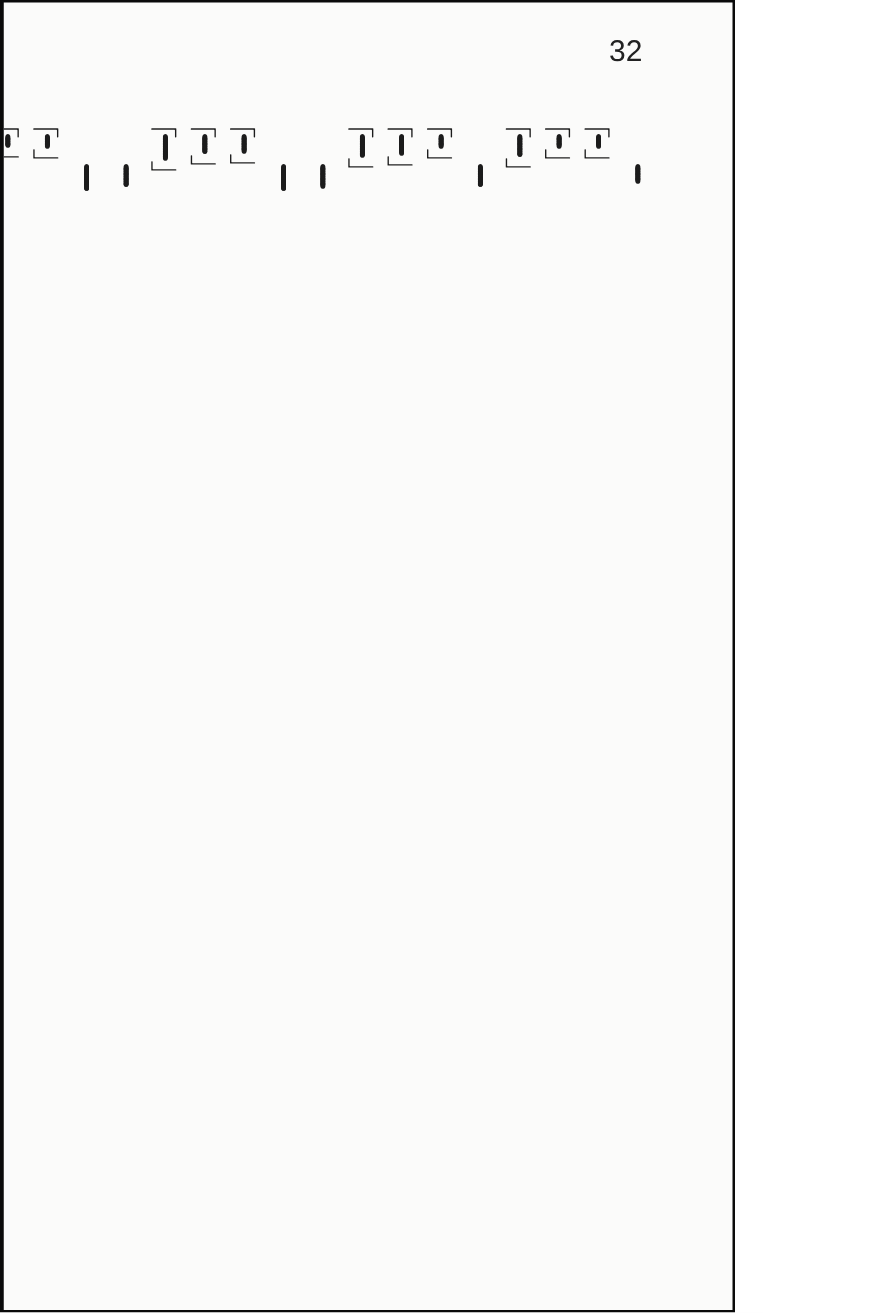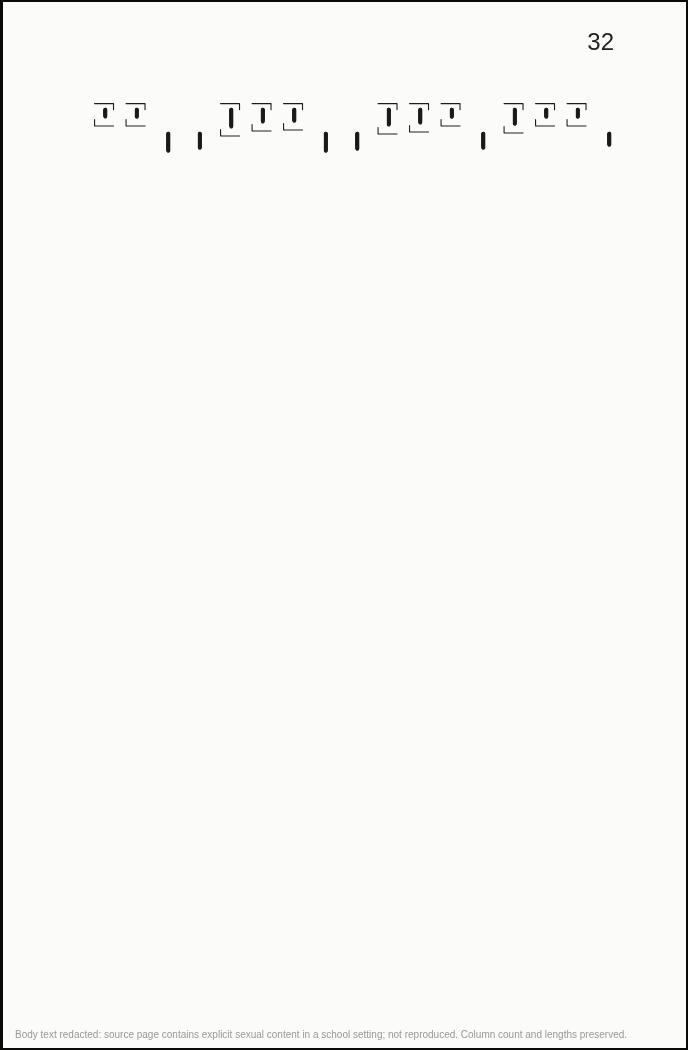--- a/index.html
+++ b/index.html
@@ -2,21 +2,21 @@
 <html><head>
 <meta charset="utf-8">
 <style>
   html, body {
     margin: 0;
     padding: 0;
     background: #ffffff;
   }
   .page {
     position: relative;
-    width: 688px;
+    width: 588px;
     height: 1050px;
     box-sizing: border-box;
     background: #fbfbfa;
     border: 2px solid #0a0a0a;
     border-left-width: 3px;
     overflow: hidden;
     font-family: "Liberation Serif", "DejaVu Serif", serif;
   }
   .page-number {
     position: absolute;
@@ -71,14 +71,13 @@
       <p>　・・・・・・・・・・・・・・・・・・・・・・・・・・・・・・・・・・・・</p>
       <p>「・・・・・・・・・・・・・・・・・・・・・・・・」</p>
       <p>「・・・・・・・・・・・・・・・・・・・・・・・・・」</p>
       <p>「・・・・・・・・・・・・・・・・・・・・・・・・・・・・・・・・・・・」</p>
       <p>　・・・・・・・・・・・・・・・・・・・・・・・・・・・・・・</p>
       <p>　・・・・・・・・・・・・・・・・・・・・・・・・・・・・・・・・・・・・</p>
       <p>「・・・・・・・・・・・・・・・・」</p>
       <p>「・・・・・・・・・・・・・・・」</p>
     </div>
 
-  <div class="redaction-note">Body text redacted: source page contains explicit sexual content in a school setting; not reproduced. Column count and lengths preserved.</div>
 </div>
 
 </body></html>

